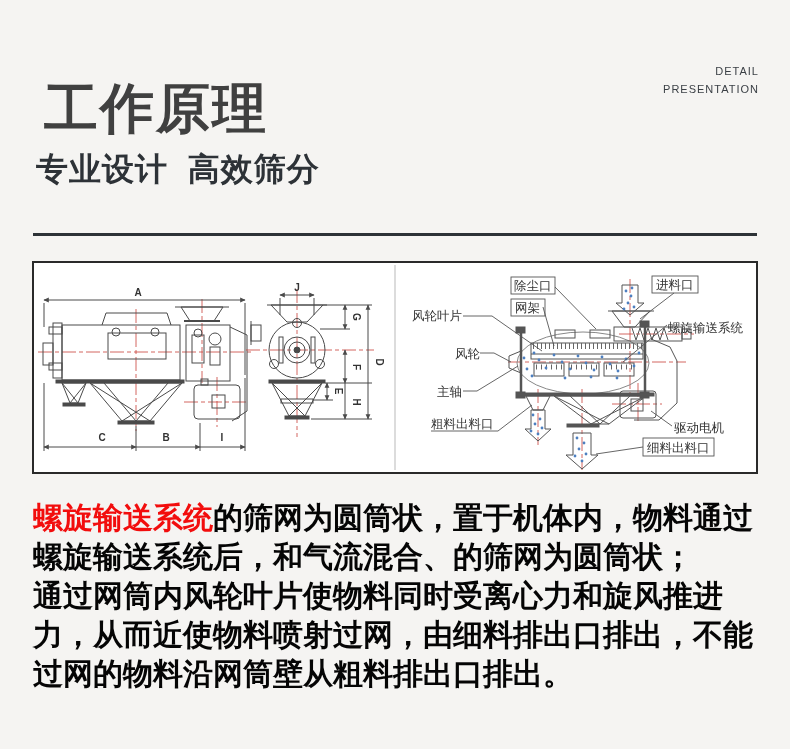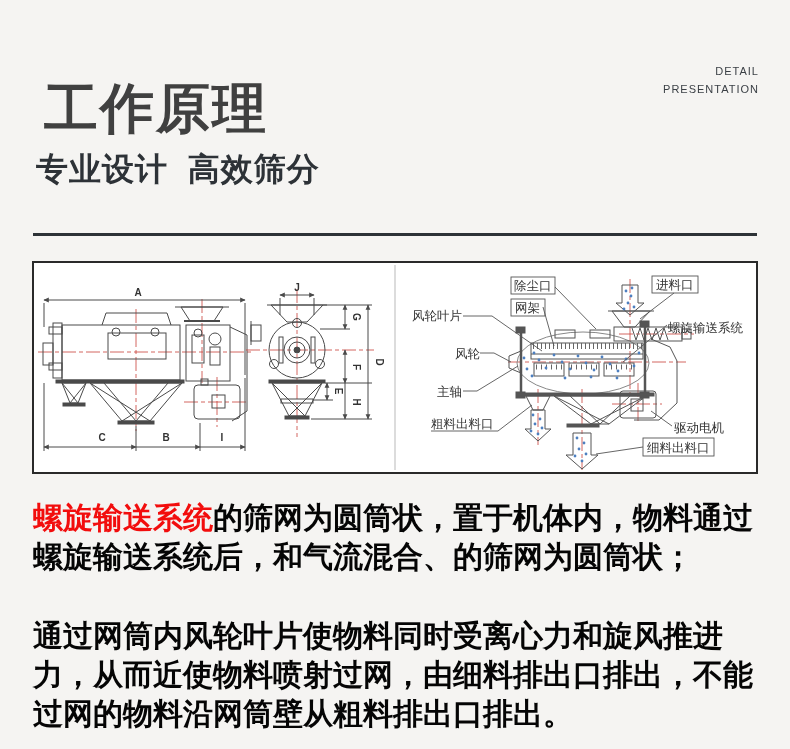--- a/index.html
+++ b/index.html
@@ -10,21 +10,21 @@
   .title{position:absolute;top:72px;left:36px;margin:8px;font-size:54px;font-weight:bold;
          color:#404040;letter-spacing:2px;line-height:1.05;}
   .subtitle{position:absolute;top:148px;left:36px;font-size:32px;font-weight:bold;
             color:#2d3237;letter-spacing:1px;white-space:pre;}
   .divider{position:absolute;top:233px;left:33px;width:724px;height:3px;background:#2d3237;}
   .diagram-box{position:absolute;top:261px;left:32px;width:722px;height:209px;background:#ffffff;
                border:2px solid #2a2a2a;}
   .body-text{position:absolute;top:498px;left:33px;width:726px;font-size:30px;font-weight:bold;
              color:#050505;line-height:39px;}
   .body-text p{margin:0;}
-  .body-text p + p{margin-top:40px;}
+  .body-text p + p{}
   .red{color:#f20d0d;}
   svg text{font-family:"Liberation Sans","DejaVu Sans",sans-serif;}
 </style>
 </head>
 <body>
 
 <div class="page">
 
   <div class="eyebrow">
     <div>DETAIL</div>

